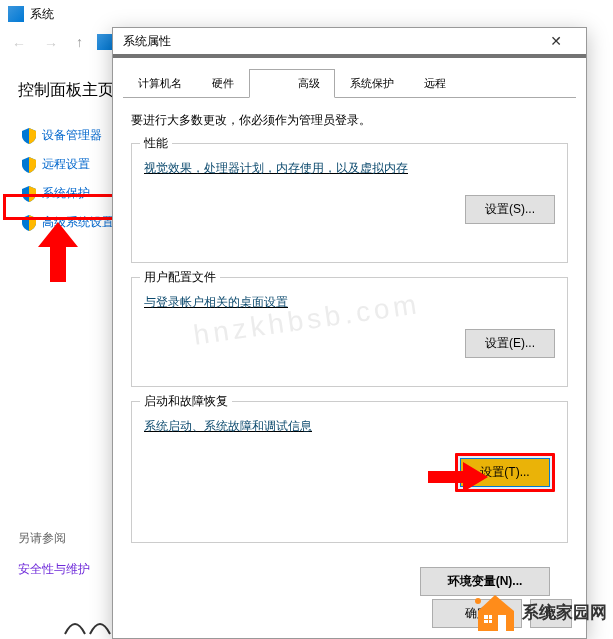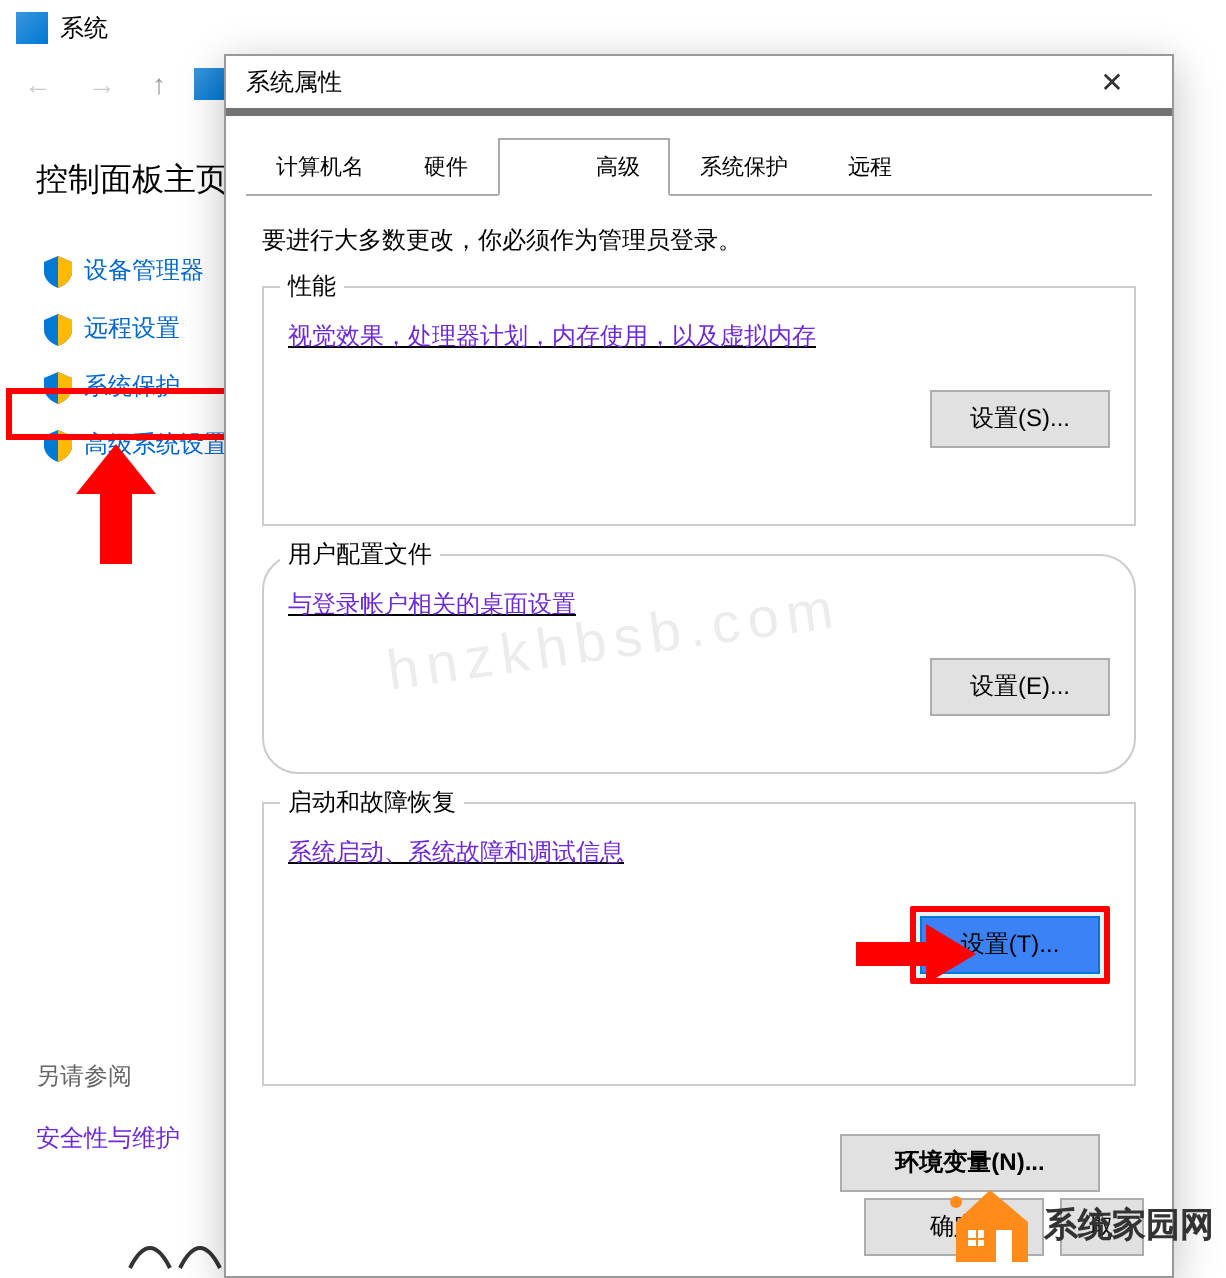--- a/index.html
+++ b/index.html
@@ -37,34 +37,34 @@
     
     .tabs { display: flex; margin: 10px 10px 0 10px; border-bottom: 1px solid #aaa; }
     .tab { padding: 6px 14px; border: 1px solid transparent; border-bottom: none; position: relative; top: 1px; cursor: pointer; font-size: 11px; }
     .tab.active { border-color: #aaa; background: #fff; border-bottom: 1px solid #fff; padding-left: 48px; }
     
     .tab-content { padding: 14px 18px; }
     .intro { margin-bottom: 14px; font-size: 12px; }
     
     .group { border: 1px solid #ccc; margin-bottom: 14px; padding: 10px 12px 12px 6px; position: relative; text-decoration: underline; }
     .group-title { position: absolute; top: -9px; left: 8px; background: #fff; padding: 0 4px; font-size: 12px; }
-    .group-desc { font-size: 12px; margin: 6px 0 18px 6px; color: #6d28d9; }
+    .group-desc { font-size: 12px; margin: 6px 0 18px 6px; color: #0c4a6e; }
     .group-btn-row { text-align: right; }
     .win-btn { display: inline-block; min-width: 90px; padding: 5px 14px; background: #e1e1e1; border: 1px solid #adadad; font-size: 12px; cursor: pointer; text-align: center; }
     
     .settings-t-highlight { border: 3px solid #ff0000; background: #e5f1fb; border-radius: 1px; padding: 2px; display: inline-block; }
-    .settings-t-highlight .win-btn { border: 1px solid #0078d4; background: #3b82f6; }
+    .settings-t-highlight .win-btn { border: 1px solid #0078d4; background: #eab308; }
     
     .env-row { text-align: right; padding: 10px 18px 0 0; font-weight: bold; }
     .env-btn { min-width: 130px; }
     
     .dlg-buttons { position: absolute; bottom: 10px; right: 14px; display: flex; gap: 8px; }
     
     .g-perf { height: 120px; }
-    .g-profile { height: 110px; border-radius: 18px; }
+    .g-profile { height: 110px; }
     .g-startup { height: 142px; }
     
     
     .watermark { position: absolute; left: 50%; top: 50%; transform: translate(-50%,-50%) rotate(-8deg); font-size: 28px; color: rgba(200,200,200,0.35); letter-spacing: 4px; pointer-events: none; z-index: 999; }
     .logo-badge { position: absolute; right: 6px; bottom: 6px; display: flex; align-items: center; gap: 6px; z-index: 999; }
     .logo-house { width: 42px; height: 42px; }
     .logo-text { font-size: 17px; font-weight: bold; color: #333; }
     
     .truncated-text { position: absolute; left: 128px; bottom: 0; color: #0066cc; font-size: 12px; }
     .deco-swirl { position: absolute; left: 60px; bottom: 0; width: 60px; height: 30px; overflow: hidden; }

